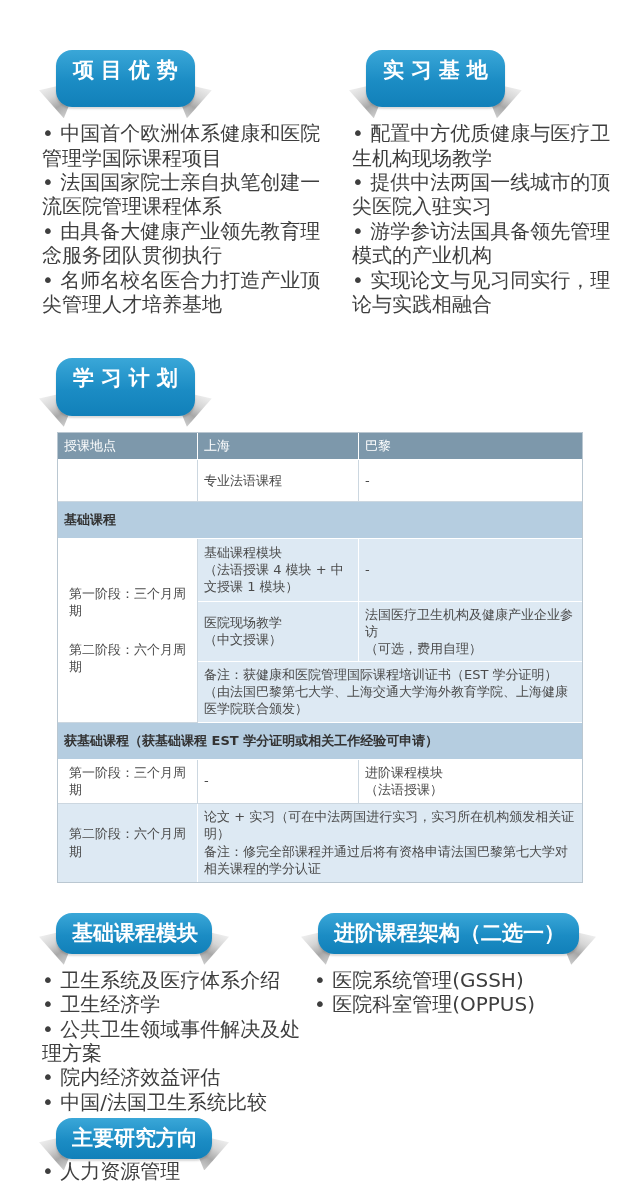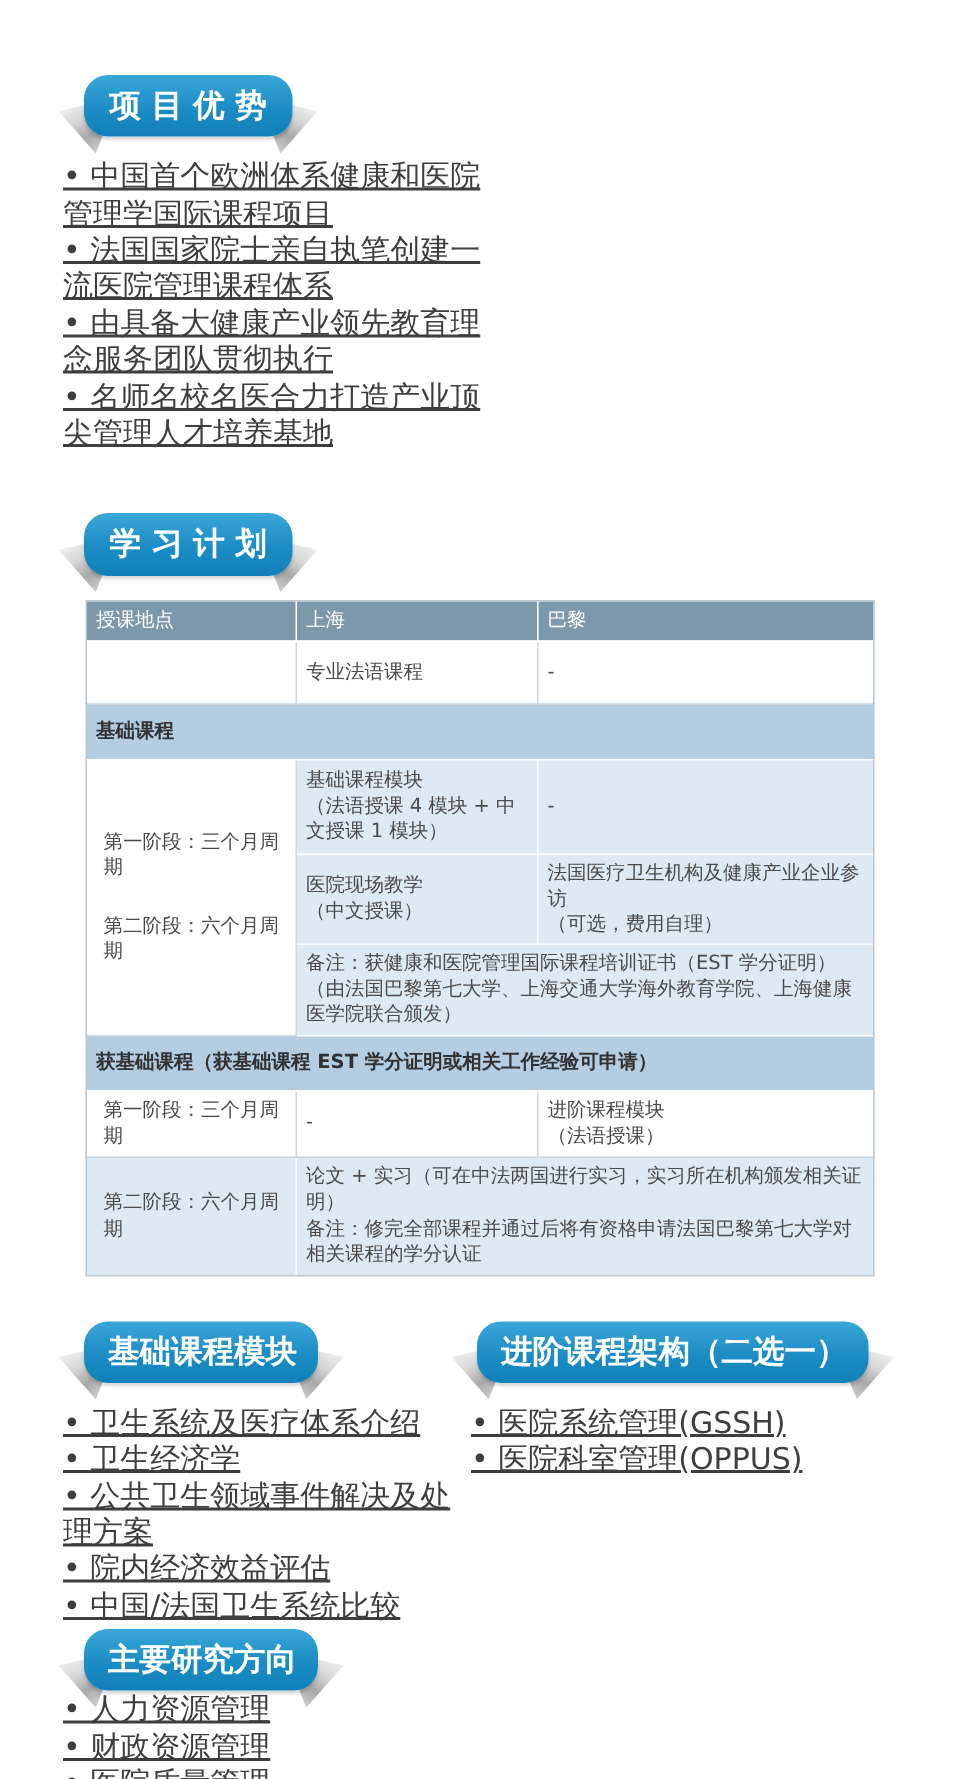--- a/index.html
+++ b/index.html
@@ -21,24 +21,24 @@
   .tail-r { right:-17px; bottom:-11px;
     background:linear-gradient(210deg,#ffffff 0%,#d6d6d6 40%,#a8a8a8 62%,#e3e3e3 100%);
     clip-path:polygon(0 2%, 100% 26%, 38% 100%); }
   .ribbon-body {
     position:relative; z-index:1; display:inline-block;
     background:linear-gradient(180deg,#3aa7d8 0%,#1b8cc4 55%,#1180b9 100%);
     color:#fff; font-weight:bold; font-size:21px; line-height:1.25;
     padding:7px 14px 8px 16px; border-radius:16px;
     box-shadow:0 2px 2px rgba(0,0,0,0.15);
   }
-  .ribbon-body.spaced { letter-spacing:0.33em; padding:7px 10px 8px 17px; }
-
-  
-  .bullets { font-size:20px; line-height:1.22; color:#3e3e3e;text-decoration:underline; }
+  .ribbon-body.spaced { letter-spacing:0.33em; padding:7px 10px 24px 17px; }
+
+  
+  .bullets { font-size:20px; line-height:1.22; color:#3e3e3e; }
   .bullet-item { margin:0; }
 
   
   .top-section { display:flex; margin:50px 0 0 42px; }
   .top-col-left  { width:288px; }
   .top-col-right { width:262px; margin-left:22px; }
   .top-col-left .bullets, .top-col-right .bullets { margin-top:14px; }
 
   .plan-section { margin:42px 0 0 42px; }
 
@@ -85,20 +85,33 @@
         <span class="tail tail-r"></span>
         <span class="ribbon-body spaced">项目优势</span>
       </div>
       <div class="bullets">
           <div class="bullet-item">• 中国首个欧洲体系健康和医院管理学国际课程项目</div>
           <div class="bullet-item">• 法国国家院士亲自执笔创建一流医院管理课程体系</div>
           <div class="bullet-item">• 由具备大健康产业领先教育理念服务团队贯彻执行</div>
           <div class="bullet-item">• 名师名校名医合力打造产业顶尖管理人才培养基地</div>
         </div>
     </div>
+    <div class="top-col-right">
+      <div class="ribbon">
+        <span class="tail tail-l"></span>
+        <span class="tail tail-r"></span>
+        <span class="ribbon-body spaced">实习基地</span>
+      </div>
+      <div class="bullets">
+          <div class="bullet-item">• 配置中方优质健康与医疗卫生机构现场教学</div>
+          <div class="bullet-item">• 提供中法两国一线城市的顶尖医院入驻实习</div>
+          <div class="bullet-item">• 游学参访法国具备领先管理模式的产业机构</div>
+          <div class="bullet-item">• 实现论文与见习同实行，理论与实践相融合</div>
+        </div>
+    </div>
   </div>
 
   <div class="plan-section">
     <div class="ribbon">
       <span class="tail tail-l"></span>
       <span class="tail tail-r"></span>
       <span class="ribbon-body spaced">学习计划</span>
     </div>
 
     <table class="plan-table">

